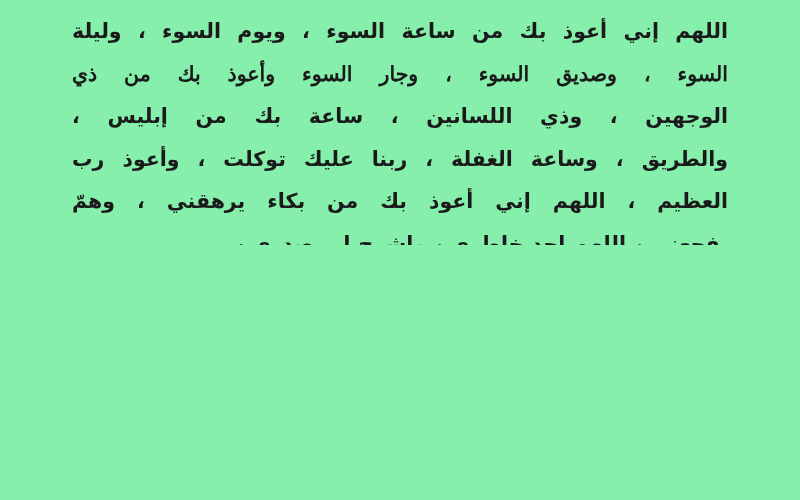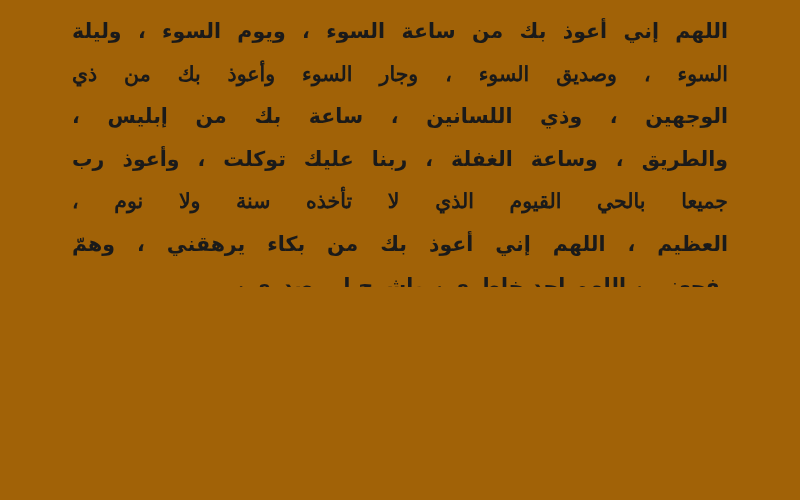--- a/index.html
+++ b/index.html
@@ -11,21 +11,21 @@
     height: 500px;
     background: #ffffff;
     font-family: "DejaVu Sans", sans-serif;
     overflow: hidden;
   }
   .page {
     width: 800px;
     height: 500px;
     box-sizing: border-box;
     padding: 10px 72px 0 72px;
-    background: #a16207;
+    background: #86efac;
     position: relative;
     overflow: hidden;
   }
   .dua-body {
     direction: rtl;
     text-align: justify;
     text-align-last: justify;
     color: #1a1a1a;
     font-family: "DejaVu Sans", sans-serif;
     font-size: 20.5px;
@@ -65,19 +65,18 @@
 </style>
 </head>
 <body>
 
 <div class="page">
   <div class="dua-body">
     <span class="line">اللهم إني أعوذ بك من ساعة السوء ، ويوم السوء ، وليلة</span>
     <span class="line stretch">السوء ، وصديق السوء ، وجار السوء وأعوذ بك من ذي</span>
     <span class="line stretch2">الوجهين ، وذي اللسانين ، ساعة بك من إبليس ،</span>
     <span class="line">والطريق ، وساعة الغفلة ، ربنا عليك توكلت ، وأعوذ رب</span>
-    <span class="line stretch">جميعا بالحي القيوم الذي لا تأخذه سنة ولا نوم ،</span>
     <span class="line">العظيم ، اللهم إني أعوذ بك من بكاء يرهقني ، وهمّ</span>
     <span class="clip-row">
       <span class="line last">يفجعني ، اللهم اجد خاطري ، واشرح لي صدري ،</span>
     </span>
   </div>
 </div>
 
 </body></html>

